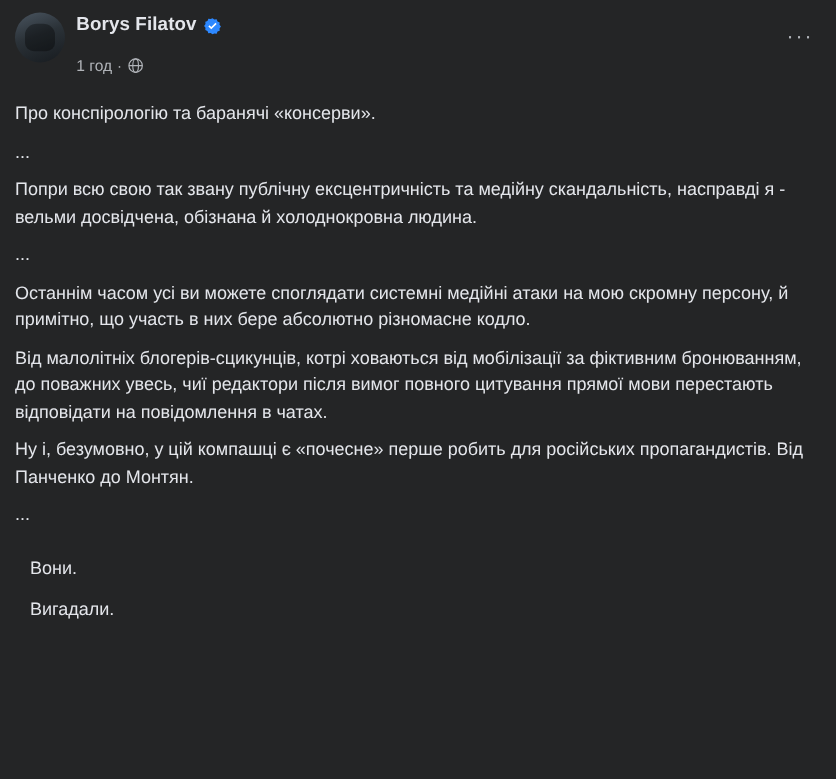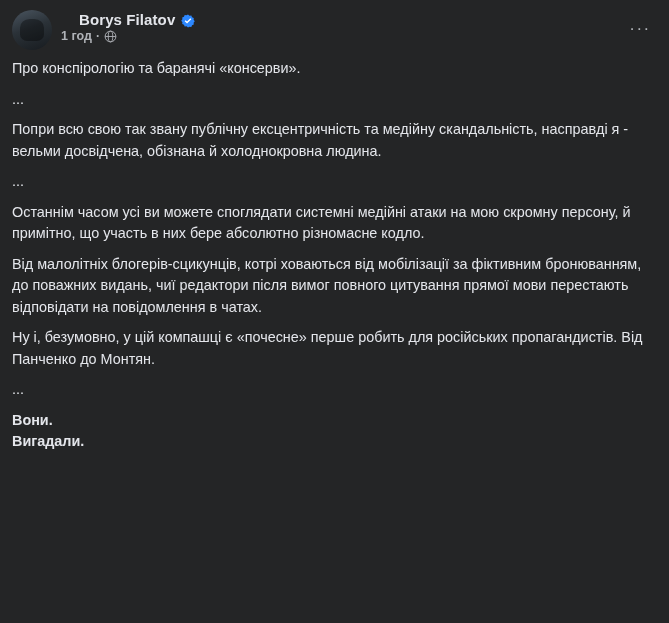--- a/index.html
+++ b/index.html
@@ -50,46 +50,43 @@
     margin-left: 9px;
     display: flex;
     flex-direction: column;
     justify-content: center;
     padding-top: 1px;
   }
   .name-row {
     display: flex;
     align-items: center;
     gap: 6px;
-    margin-left: 18px;
   }
   .author-name {
     font-size: 15px;
     font-weight: bold;
     color: #e4e6eb;
     line-height: 18px;
     letter-spacing: 0.1px;
   }
   .verified-icon {
     display: inline-flex;
     width: 14px;
     height: 14px;
     align-items: center;
     justify-content: center;
     margin-top: 1px;
   }
   .meta-row {
     display: flex;
-    align-items: center;
     gap: 4px;
-    margin-top: 0;
+    margin-top: 17px;
     font-size: 12.5px;
     color: #b0b3b8;
     line-height: 15px;
-    font-weight: bold;
   }
   .meta-dot {
     font-size: 12px;
     color: #b0b3b8;
     line-height: 15px;
   }
   .globe-icon {
     display: inline-flex;
     width: 13px;
     height: 13px;
@@ -112,31 +109,30 @@
     line-height: 10px;
     cursor: pointer;
   }
   .post-body {
     padding: 4px 12px 0 12px;
     font-size: 14.4px;
     line-height: 21.5px;
     color: #e4e6eb;
   }
   .para {
-    margin: 0 0 0 0;
+    margin: 12px 0 0 0;
     white-space: pre-wrap;
     word-wrap: break-word;
   }
   .para + .para {
     margin-top: 9px;
   }
   .short-line {
-    margin: 0;
+    margin: 12px;
     line-height: 21.5px;
-    font-weight: bold;
   }
 </style>
 </head>
 <body>
 
 <div class="post">
 
   <div class="post-header">
     <div class="avatar"></div>
     <div class="header-text">
@@ -163,21 +159,21 @@
     </div>
     <div class="menu-button">···</div>
   </div>
 
   <div class="post-body">
     <p class="para">Про конспірологію та баранячі «консерви».</p>
     <p class="para">...</p>
     <p class="para">Попри всю свою так звану публічну ексцентричність та медійну скандальність, насправді я - вельми досвідчена, обізнана й холоднокровна людина.</p>
     <p class="para">...</p>
     <p class="para">Останнім часом усі ви можете споглядати системні медійні атаки на мою скромну персону, й примітно, що участь в них бере абсолютно різномасне кодло.</p>
-    <p class="para">Від малолітніх блогерів-сцикунців, котрі ховаються від мобілізації за фіктивним бронюванням, до поважних видань, чиї редактори після вимог повного цитування прямої мови перестають відповідати на повідомлення в чатах.</p>
+    <p class="para">Від малолітніх блогерів-сцикунців, котрі ховаються від мобілізації за фіктивним бронюванням, до поважних увесь, чиї редактори після вимог повного цитування прямої мови перестають відповідати на повідомлення в чатах.</p>
     <p class="para">Ну і, безумовно, у цій компашці є «почесне» перше робить для російських пропагандистів. Від Панченко до Монтян.</p>
     <p class="para">...</p>
 
     <div style="height:9px"></div>
     <p class="short-line">Вони.</p>
     <p class="short-line">Вигадали.</p>
 
   </div>
 
 </div>

